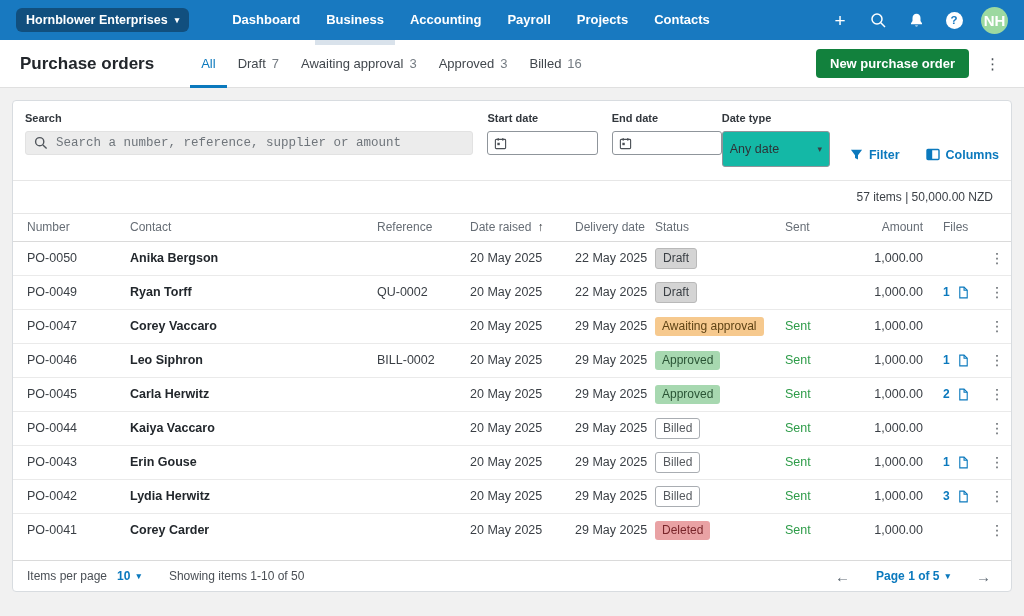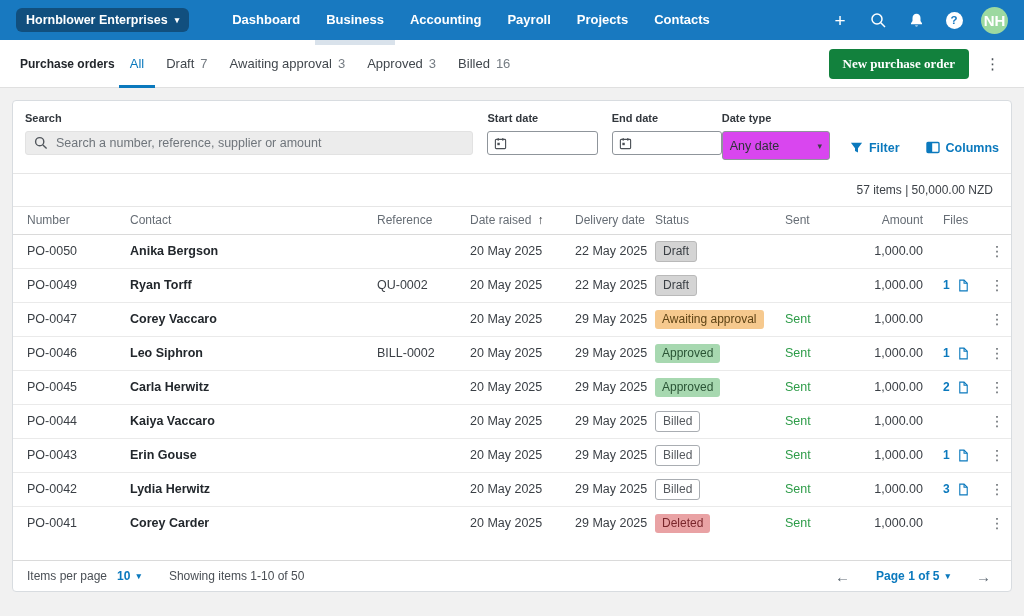--- a/index.html
+++ b/index.html
@@ -25,53 +25,53 @@
   .help-circle { width:17px; height:17px; border-radius:50%; background:#fff;
     color:var(--topbar,#1879C0); font-size:11.5px; font-weight:700; display:flex;
     align-items:center; justify-content:center; }
   .avatar { width:27px; height:27px; border-radius:50%; background:var(--avatar-green,#9CD9A0);
     color:#fff; font-size:15px; font-weight:700; display:flex; align-items:center;
     justify-content:center; margin-left:4px; cursor:pointer; }
 
   
   .subheader { height:48px; background:#fff; border-bottom:1px solid #E0E0E0;
     display:flex; align-items:center; padding:0 16px 0 20px; position:relative; z-index:1; }
-  .page-title { font-size:12px; font-weight:700; color:#22262B; margin-right:4px; }
+  .page-title { font-size:17px; font-weight:700; color:#22262B; margin-right:36px; }
   .tabs { display:flex; height:48px; }
   .tab { display:flex; align-items:center; padding:0 11px; font-size:13px; color:#41474D;
     border-bottom:3px solid transparent; border-top:3px solid transparent; }
   .tab.active { color:var(--accent,#0B79BD); border-bottom-color:var(--accent,#0B79BD); }
   .tab-count { margin-left:6px; color:#757C83; }
   .tab-count:empty { display:none; }
   .new-po-btn { margin-left:auto; background:var(--green-button,#12813D); color:#fff;
-    font-size:13px; font-weight:700; padding:7px 14px; border-radius:4px;font-family:Liberation Serif, serif; }
+    font-size:13px; font-weight:700; padding:7px 14px; border-radius:4px; }
   .subheader .kebab { font-size:15px; color:#4A5056; padding:4px 8px; margin-left:8px; }
 
   
   .content { padding:12px; }
   .card { background:#fff; border:1px solid #D8DCE0; border-radius:4px; height:492px;
     display:flex; flex-direction:column; }
 
   
   .filter-row { display:flex; align-items:flex-start; padding:11px 12px 13px;
     border-bottom:1px solid #E6E6E6; }
   .field-label { font-size:11px; font-weight:700; color:#32373D; margin-bottom:7px; display:block; }
   .search-block { width:456px; }
   .search-input-wrap { position:relative; }
   .search-input { width:100%; height:24px; background:#ECECEC; border:1px solid #E2E2E2;
     border-radius:3px; padding:0 8px 0 30px; font-size:12.5px; color:#3A3F45;
-    font-family:Liberation Sans, sans-serif; }
+    font-family:Liberation Mono, monospace; }
   .search-input::placeholder { color:#6F757B; }
   .search-mag { position:absolute; left:9px; top:5px; }
   .date-block { width:112px; margin-left:14px; }
   .date-input { height:24px; border:1px solid #8F959B; border-radius:3px; display:flex;
     align-items:center; padding:0 6px; background:#fff; }
   .select-block { width:110px; }
-  .select-box { height:29px; border:1px solid #8F959B; border-radius:3px; display:flex;
-    align-items:center; justify-content:space-between; padding:0 7px; background:#d946ef;
+  .select-box { height:36px; border:1px solid #8F959B; border-radius:3px; display:flex;
+    align-items:center; justify-content:space-between; padding:0 7px; background:#14b8a6;
     font-size:12.5px; color:#2E3338; cursor:pointer; }
   .select-box .caret { font-size:9px; color:#3A3F45; }
   .link-tool { display:flex; align-items:flex-start; gap:6px; color:var(--accent,#0B79BD);
     font-size:12.5px; font-weight:700; align-self:flex-end; margin-bottom:5px; }
   .filter-tool { margin-left:20px; }
   .columns-tool { margin-left:26px; }
 
   
   .summary-row { height:33px; display:flex; align-items:center; justify-content:flex-end;
     padding-right:18px; font-size:12px; color:#3C4147; border-bottom:1px solid #E6E6E6; }

